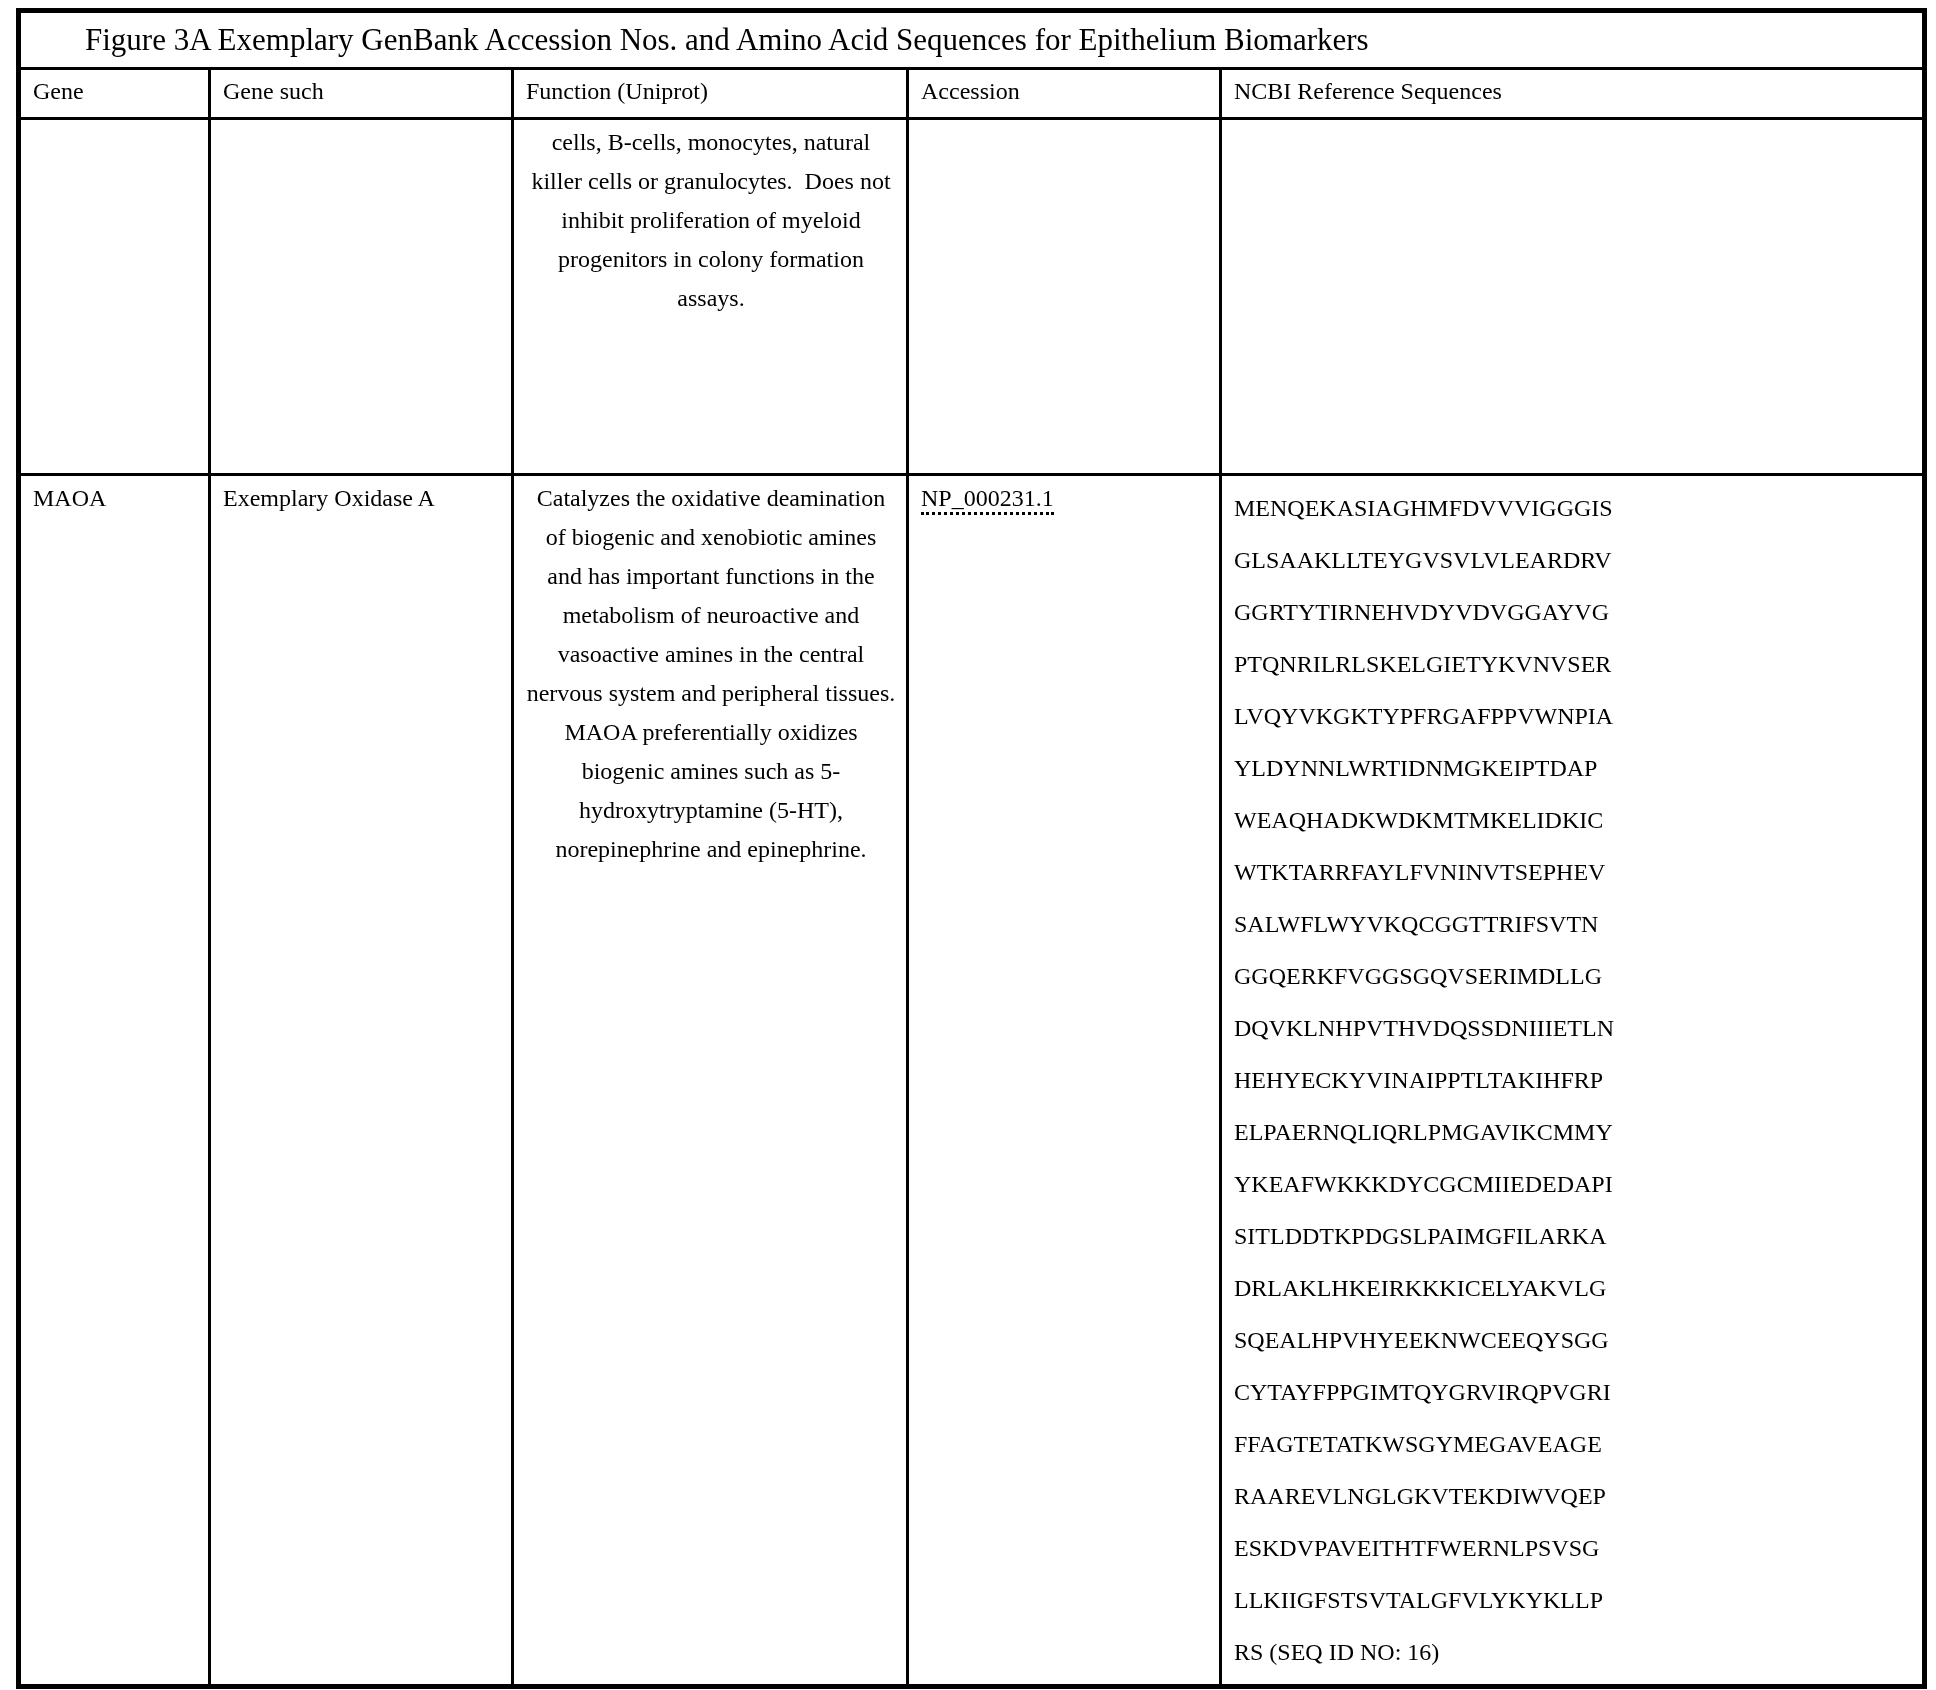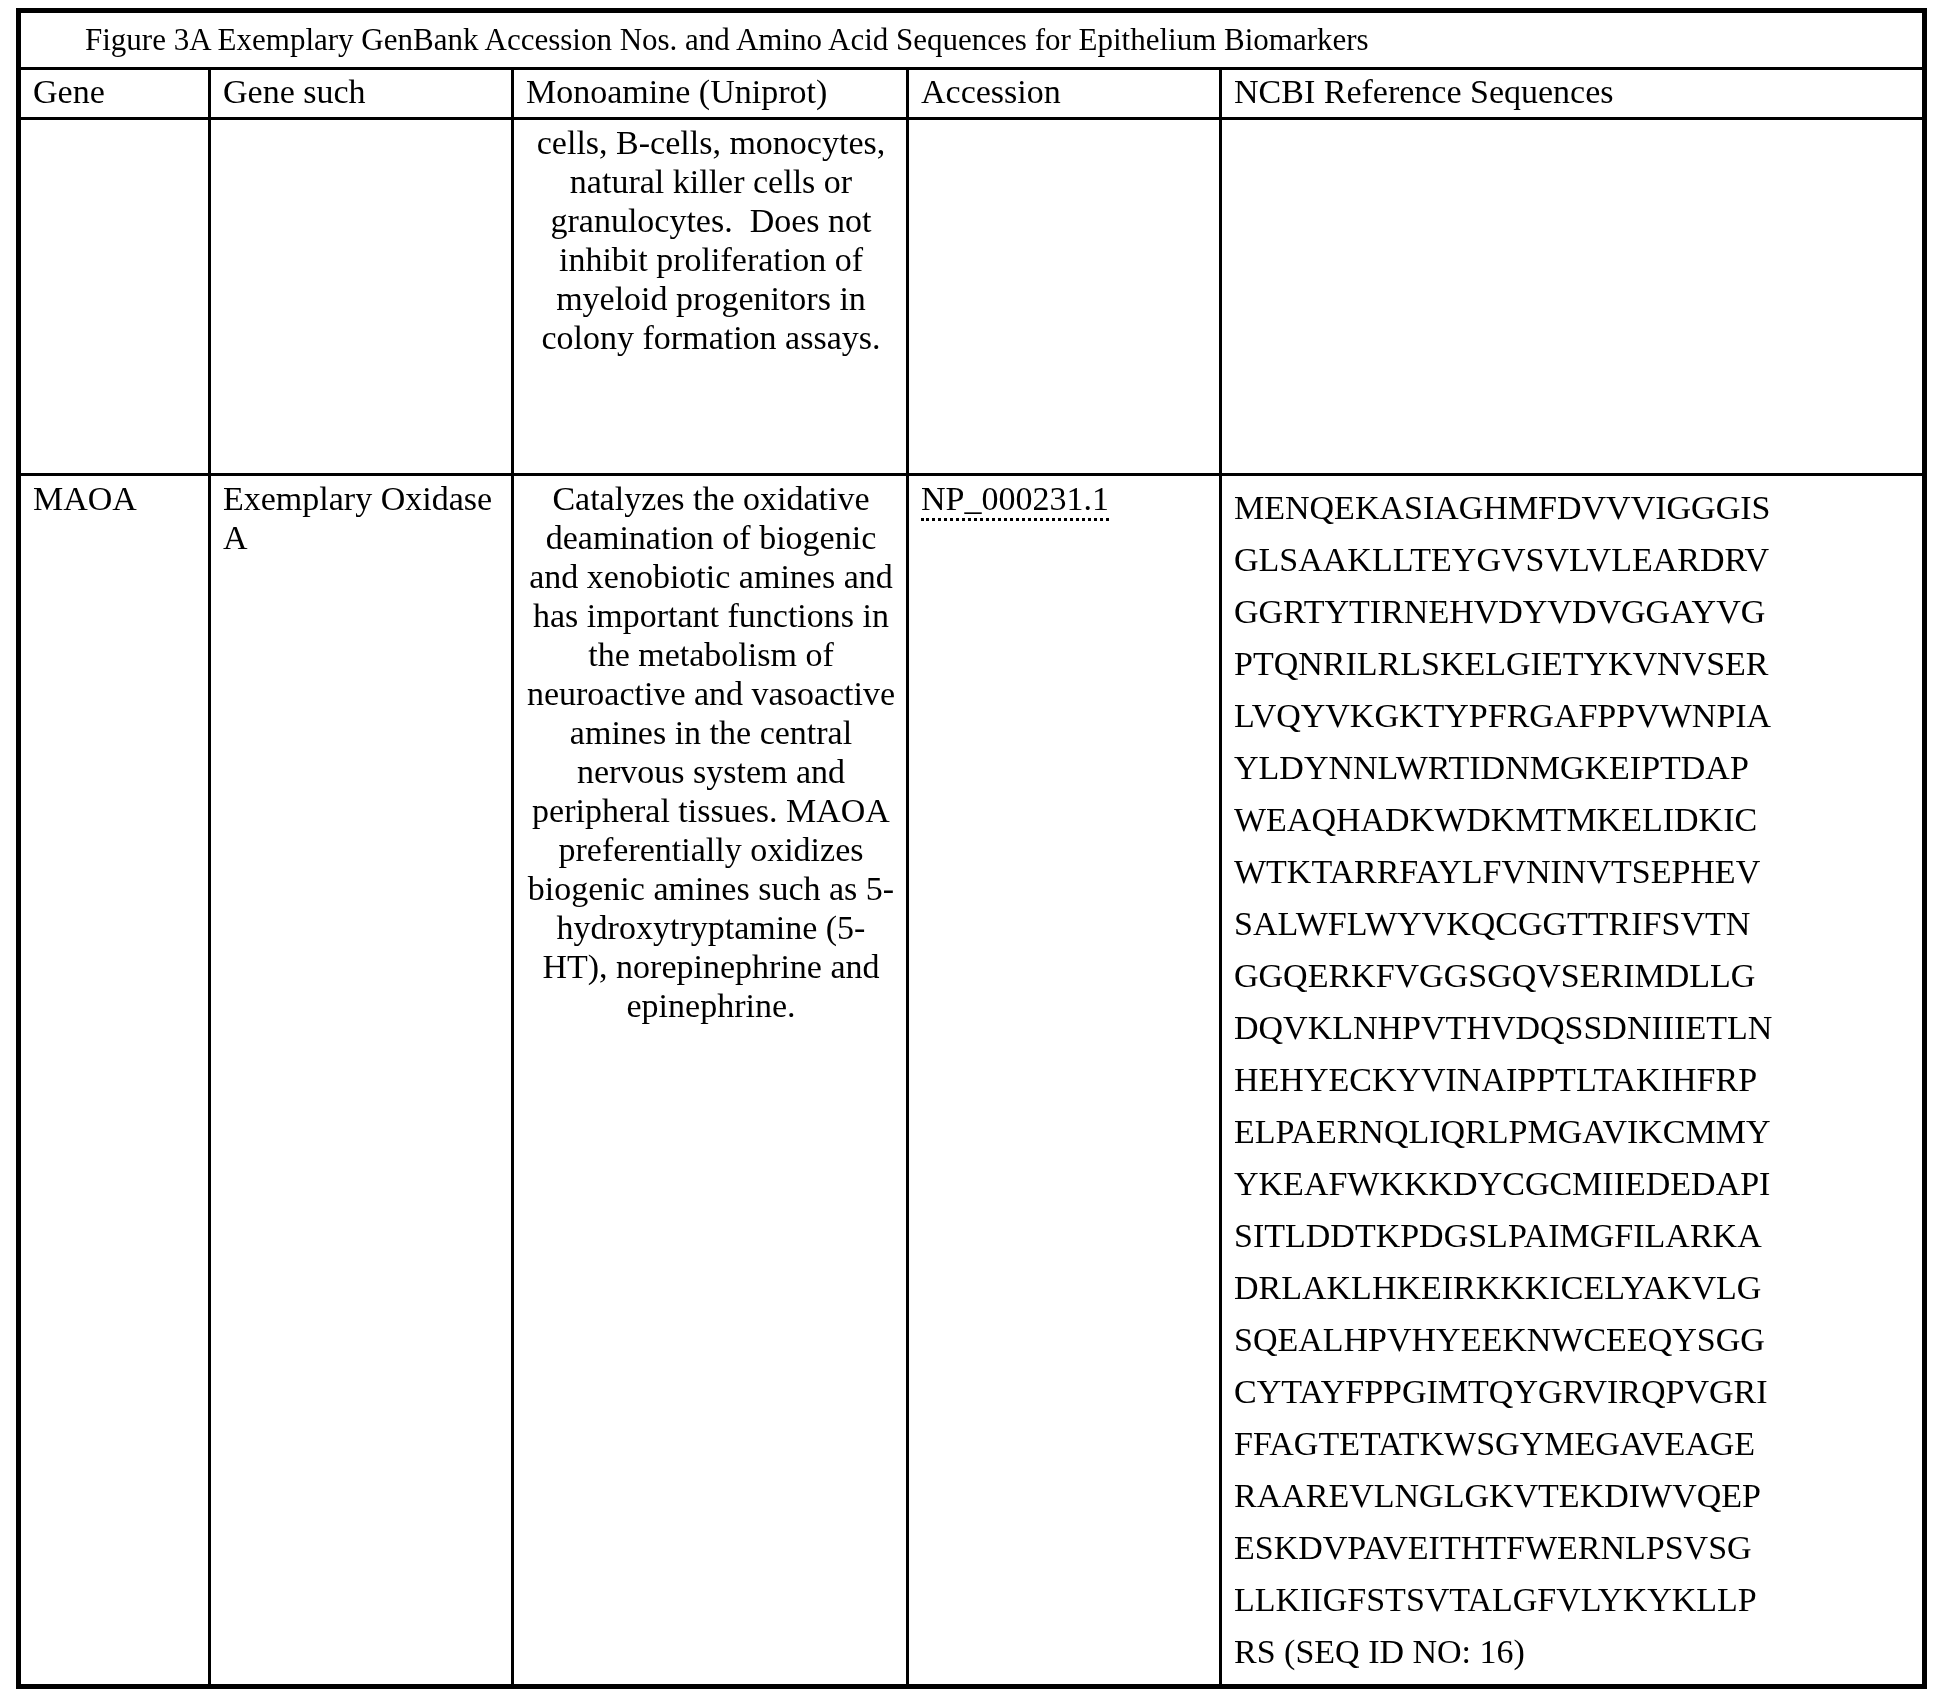--- a/index.html
+++ b/index.html
@@ -18,21 +18,21 @@
     border-collapse: collapse;
     table-layout: fixed;
     width: 1906px;
     border: 5px solid #000;
   }
   th, td {
     border: 3px solid #000;
     vertical-align: top;
     text-align: left;
     font-weight: normal;
-    font-size: 34px;
+    font-size: 24px;
     line-height: 39px;
     padding: 3px 10px 6px 12px;
     overflow: hidden;
   }
   tr.title-row td {
     padding: 7px 10px 7px 64px;
     font-size: 31px;
     line-height: 40px;
   }
   tr.header-row th {
@@ -65,21 +65,21 @@
       <col style="width:313px">
       <col style="width:704px">
     </colgroup>
     <tbody>
       <tr class="title-row">
         <td colspan="5">Figure 3A Exemplary GenBank Accession Nos. and Amino Acid Sequences for Epithelium Biomarkers</td>
       </tr>
       <tr class="header-row">
         <th>Gene</th>
         <th>Gene such</th>
-        <th>Monoamine (Uniprot)</th>
+        <th>Function (Uniprot)</th>
         <th>Accession</th>
         <th>NCBI Reference Sequences</th>
       </tr>
       <tr class="row-cont">
         <td></td>
         <td></td>
         <td class="fn">cells, B-cells, monocytes, natural killer cells or granulocytes.  Does not inhibit proliferation of myeloid progenitors in colony formation assays.</td>
         <td></td>
         <td class="seq"></td>
       </tr>

